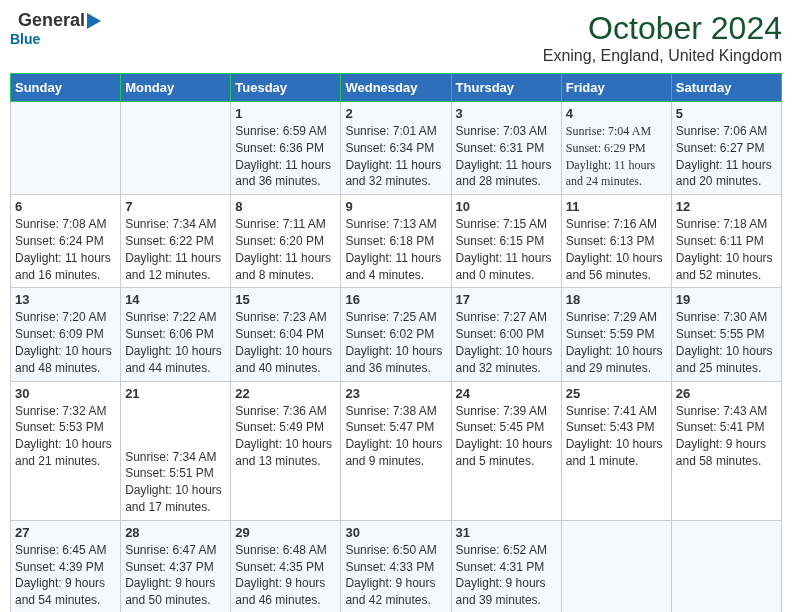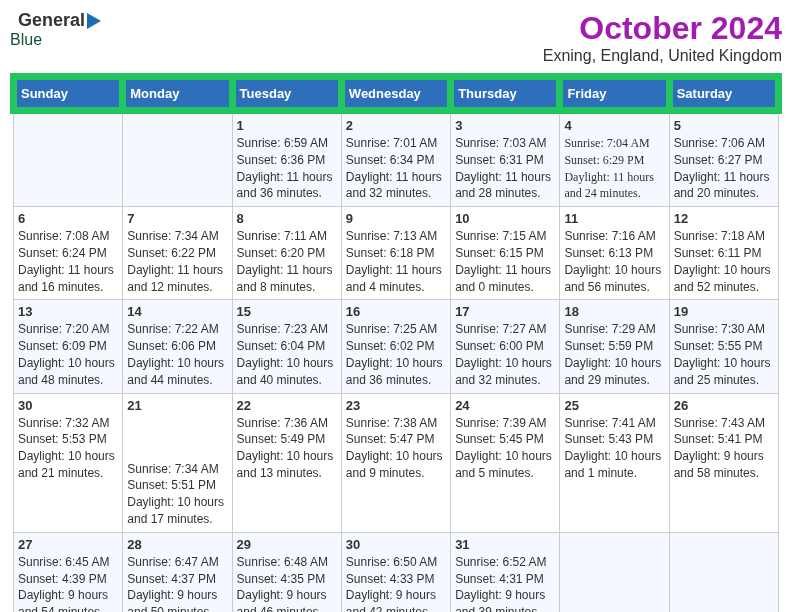--- a/index.html
+++ b/index.html
@@ -33,38 +33,38 @@
     }
     .logo-line {
       display: flex;
       align-items: center;
     }
     .title-area {
       text-align: right;
     }
     .month-title {
       font-size: 32px;
-      font-weight: bold;
-      color: #a21caf;
+      font-weight: normal;
+      color: #14532d;
     }
     .location-title {
       font-size: 16px;
       color: #333;
     }
     .calendar {
       width: 100%;
       border-collapse: collapse;
     }
     .calendar th {
       background-color: #2d6fbb;
       color: #fff;
       padding: 6px 4px;
       text-align: left;
       font-size: 13px;
-      border: 7px solid #22c55e;
+      border: 1px solid #22c55e;
     }
     .calendar td {
       border: 1px solid #ccc;
       vertical-align: top;
       padding: 4px;
       font-size: 11px;
       color: #333;
       width: calc(100% / 7);
       min-height: 80px;
     }
@@ -94,21 +94,21 @@
   </style>
 </head>
 <body>
 
 <div class="header-area">
   <div class="logo">
     <div class="logo-line">
       <span style="font-size:18px;font-weight:bold;color:#333;margin-left:8px;">General</span>
       <span class="logo-arrow"></span>
     </div>
-    <span style="font-size:16px;font-weight:normal;color:#14532d;">Blue</span>
+    <span style="font-size:14px;font-weight:bold;color:#0369a1;">Blue</span>
   </div>
   <div class="title-area">
     <div class="month-title">October 2024</div>
     <div class="location-title">Exning, England, United Kingdom</div>
   </div>
 </div>
 
 <table class="calendar">
   <thead>
     <tr>

